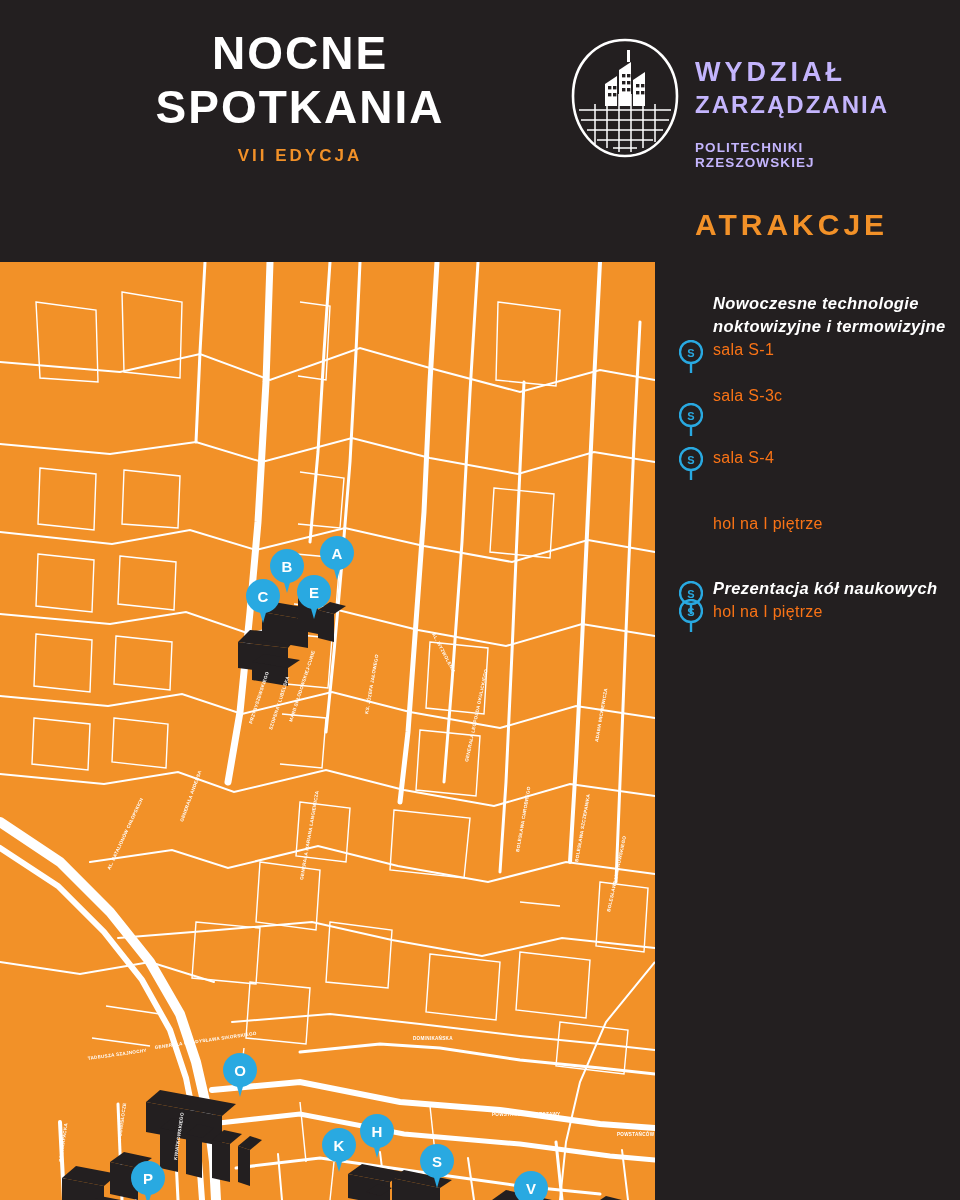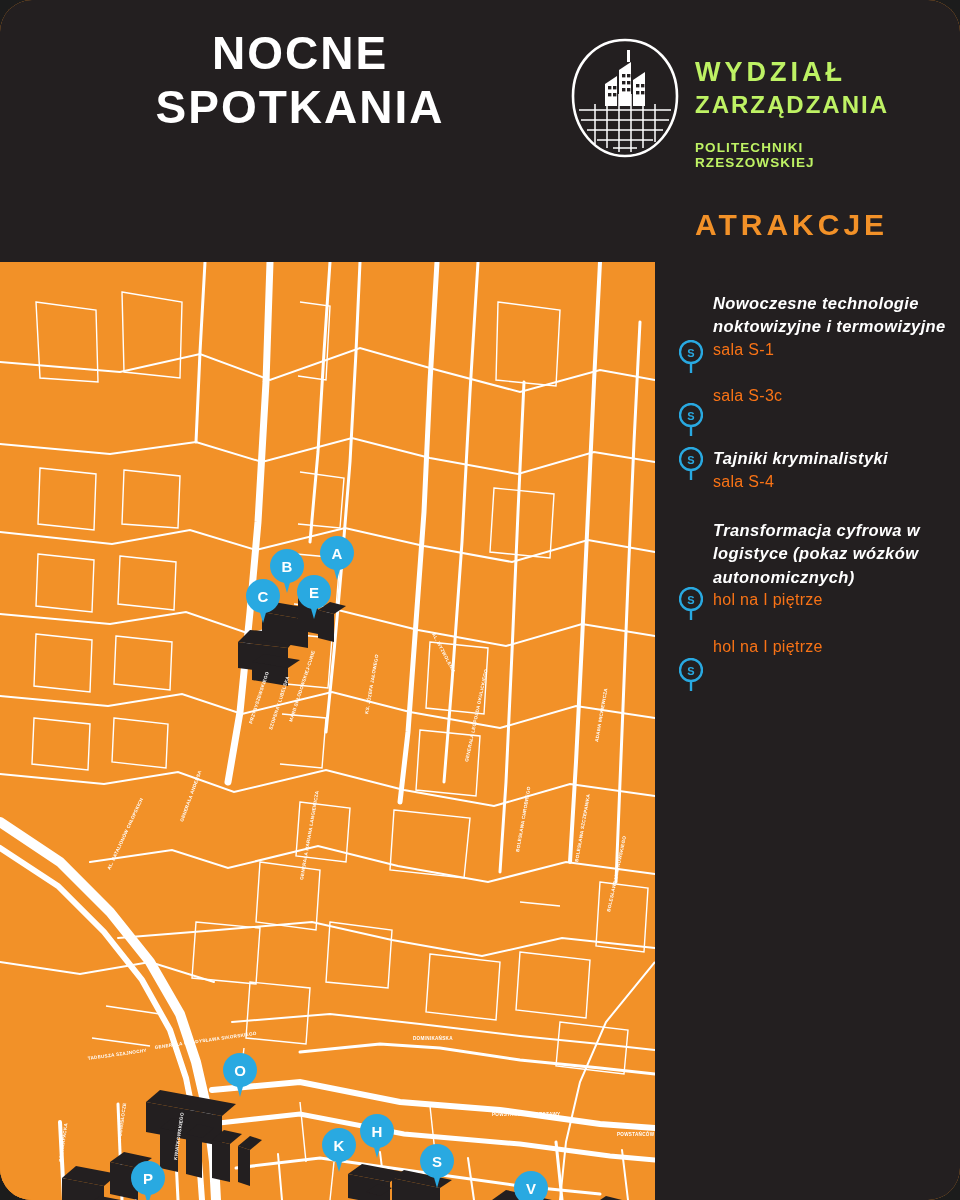--- a/index.html
+++ b/index.html
@@ -7,21 +7,20 @@
     padding: 0;
     background: #1c1c1c;
   }
   #page {
     position: relative;
     width: 960px;
     height: 1200px;
     overflow: hidden;
     font-family: "Liberation Sans", sans-serif;
     background: #f29128;
-    border-radius: 32px;
   }
 
   
   #header {
     position: absolute;
     left: 0; top: 0;
     width: 960px;
     height: 262px;
     background: #231f20;
     z-index: 20;
@@ -62,21 +61,21 @@
   #wz-mark {
     position: absolute;
     left: 0; top: 0;
     width: 120px;
     height: 125px;
   }
   #wz-text {
     position: absolute;
     left: 130px;
     top: 20px;
-    color: #bef264;
+    color: #c4b5fd;
   }
   #wz-text .w1 {
     display: block;
     font-size: 27px;
     font-weight: bold;
     letter-spacing: 4px;
     line-height: 1.25;
   }
   #wz-text .w2 {
     display: block;
@@ -211,20 +210,21 @@
 </head>
 <body>
 
 <div id="page">
 
   <div id="header">
 
     <div id="logo-left">
       <span class="l1">NOCNE</span>
       <span class="l2">SPOTKANIA</span>
+      <span class="edycja">VII EDYCJA</span>
     </div>
 
     <div id="logo-right">
       <svg id="wz-mark" viewBox="0 0 120 125">
         <g fill="none" stroke="#ffffff" stroke-width="2.6">
           <path d="M60 4 C30 4 8 28 8 60 C8 92 30 120 60 120 C90 120 112 92 112 60 C112 28 90 4 60 4 Z"></path>
         </g>
         <g fill="none" stroke="#ffffff" stroke-width="1.5">
           <path d="M14 74 H106 M16 84 H104 M22 94 H98 M32 104 H88 M48 112 H72"></path>
           <path d="M30 68 V108 M42 62 V112 M54 58 V116 M66 58 V116 M78 62 V112 M90 68 V106"></path>
@@ -524,39 +524,38 @@
         </svg>
         <div class="legend-room">sala S-3c</div>
       </div>
 
       <div class="legend-item" style="margin-bottom:26px;">
         <svg class="legend-pin" style="top:0px;" viewBox="0 0 24 34">
           <circle cx="12" cy="12" r="11" fill="none" stroke="#29a9e1" stroke-width="2.4"></circle>
           <text x="12" y="16.5" font-size="11" fill="#29a9e1" text-anchor="middle" font-family="Liberation Sans, sans-serif" font-weight="bold">S</text>
           <path d="M12 23 L12 33" stroke="#29a9e1" stroke-width="2.4"></path>
         </svg>
-        <div class="legend-name">Tajniki kryminalistyki</div>
         <div class="legend-room">sala S-4</div>
       </div>
 
       <div class="legend-item" style="margin-bottom:24px;">
         <svg class="legend-pin" style="top:68px;" viewBox="0 0 24 34">
           <circle cx="12" cy="12" r="11" fill="none" stroke="#29a9e1" stroke-width="2.4"></circle>
           <text x="12" y="16.5" font-size="11" fill="#29a9e1" text-anchor="middle" font-family="Liberation Sans, sans-serif" font-weight="bold">S</text>
           <path d="M12 23 L12 33" stroke="#29a9e1" stroke-width="2.4"></path>
         </svg>
-        <div class="legend-name">Transformacja cyfrowa w logistyce (pokaz wózków autonomicznych)</div>
         <div class="legend-room">hol na I piętrze</div>
       </div>
 
       <div class="legend-item">
         <svg class="legend-pin" style="top:22px;" viewBox="0 0 24 34">
           <circle cx="12" cy="12" r="11" fill="none" stroke="#29a9e1" stroke-width="2.4"></circle>
           <text x="12" y="16.5" font-size="11" fill="#29a9e1" text-anchor="middle" font-family="Liberation Sans, sans-serif" font-weight="bold">S</text>
           <path d="M12 23 L12 33" stroke="#29a9e1" stroke-width="2.4"></path>
         </svg>
+        <div class="legend-name">Prezentacja kół naukowych</div>
         <div class="legend-room">hol na I piętrze</div>
       </div>
 
     </div>
   </div>
 
 </div>
 
 </body></html>

